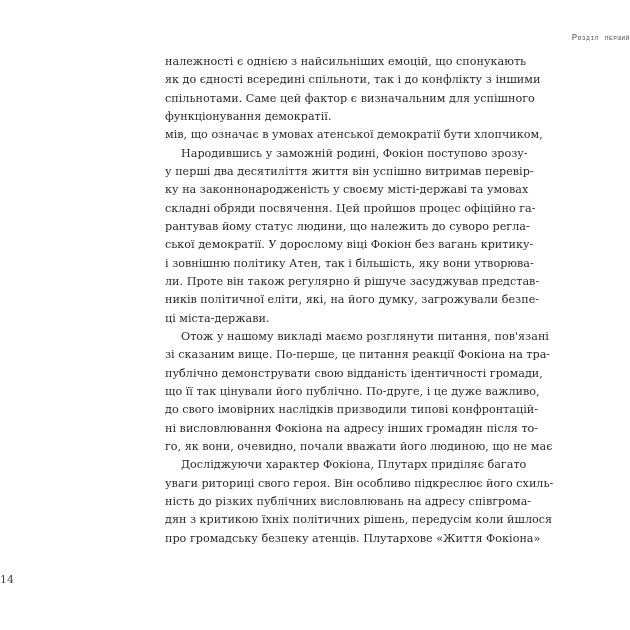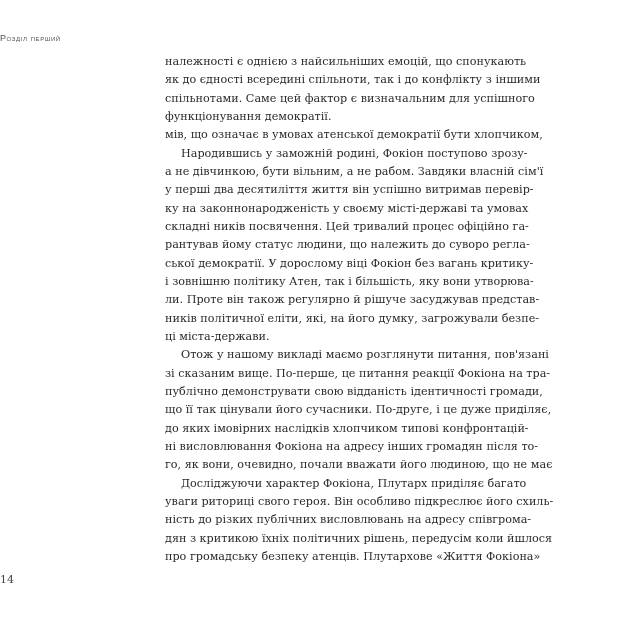--- a/index.html
+++ b/index.html
@@ -1,19 +1,19 @@
 <!DOCTYPE html>
 <html><head>
 <meta charset="utf-8">
 <style>
   html, body { margin:0; padding:0; background:#ffffff; }
   body { width:630px; height:630px; position:relative; overflow:hidden; }
   .header {
-    position:absolute; top:33px; left:0; width:630px; text-align:left;
-    font-family:Liberation Sans, sans-serif; font-size:9px; letter-spacing:0.6px;
+    position:absolute; top:33px; left:0; width:630px; text-align:right;
+    font-family:Liberation Mono, monospace; font-size:9px; letter-spacing:0.6px;
     color:#555; font-variant:small-caps;
   }
   .body-text {
     position:absolute; top:53px; left:165px; width:313px;
     font-family:"DejaVu Serif", serif; font-size:11.2px; line-height:18.33px;
     color:#2a2a2a;
   }
   .line { display:block; white-space:nowrap; text-align:justify; text-align-last:justify; height:18.33px; }
   .line.last { text-align-last:left; }
   .line.indent { padding-left:16px; }
@@ -27,35 +27,34 @@
 
 <div class="header">Розділ перший</div>
 
 <div class="body-text" id="body-text">
     <span class="line">належності є однією з найсильніших емоцій, що спонукають</span>
     <span class="line">як до єдності всередині спільноти, так і до конфлікту з іншими</span>
     <span class="line">спільнотами. Саме цей фактор є визначальним для успішного</span>
     <span class="line last">функціонування демократії.</span>
     <span class="line">мів, що означає в умовах атенської демократії бути хлопчиком,</span>
     <span class="line indent">Народившись у заможній родині, Фокіон поступово зрозу-</span>
-    <span class="line">а не дівчинкою, бути вільним, а не рабом. Завдяки власній сім'ї</span>
     <span class="line">у перші два десятиліття життя він успішно витримав перевір-</span>
     <span class="line">ку на законнонародженість у своєму місті-державі та умовах</span>
-    <span class="line">складні ників посвячення. Цей тривалий процес офіційно га-</span>
+    <span class="line">складні обряди посвячення. Цей пройшов процес офіційно га-</span>
     <span class="line">рантував йому статус людини, що належить до суворо регла-</span>
     <span class="line">ської демократії. У дорослому віці Фокіон без вагань критику-</span>
     <span class="line">і зовнішню політику Атен, так і більшість, яку вони утворюва-</span>
     <span class="line">ли. Проте він також регулярно й рішуче засуджував представ-</span>
     <span class="line">ників політичної еліти, які, на його думку, загрожували безпе-</span>
     <span class="line last">ці міста-держави.</span>
     <span class="line indent">Отож у нашому викладі маємо розглянути питання, пов'язані</span>
     <span class="line">зі сказаним вище. По-перше, це питання реакції Фокіона на тра-</span>
     <span class="line">публічно демонструвати свою відданість ідентичності громади,</span>
-    <span class="line">що її так цінували його сучасники. По-друге, і це дуже приділяє,</span>
-    <span class="line">до яких імовірних наслідків хлопчиком типові конфронтацій-</span>
+    <span class="line">що її так цінували його публічно. По-друге, і це дуже важливо,</span>
+    <span class="line">до свого імовірних наслідків призводили типові конфронтацій-</span>
     <span class="line">ні висловлювання Фокіона на адресу інших громадян після то-</span>
     <span class="line">го, як вони, очевидно, почали вважати його людиною, що не має</span>
     <span class="line indent">Досліджуючи характер Фокіона, Плутарх приділяє багато</span>
     <span class="line">уваги риториці свого героя. Він особливо підкреслює його схиль-</span>
     <span class="line">ність до різких публічних висловлювань на адресу співгрома-</span>
     <span class="line">дян з критикою їхніх політичних рішень, передусім коли йшлося</span>
     <span class="line">про громадську безпеку атенців. Плутархове «Життя Фокіона»</span>
   </div>
 
 <div class="page-num">14</div>

